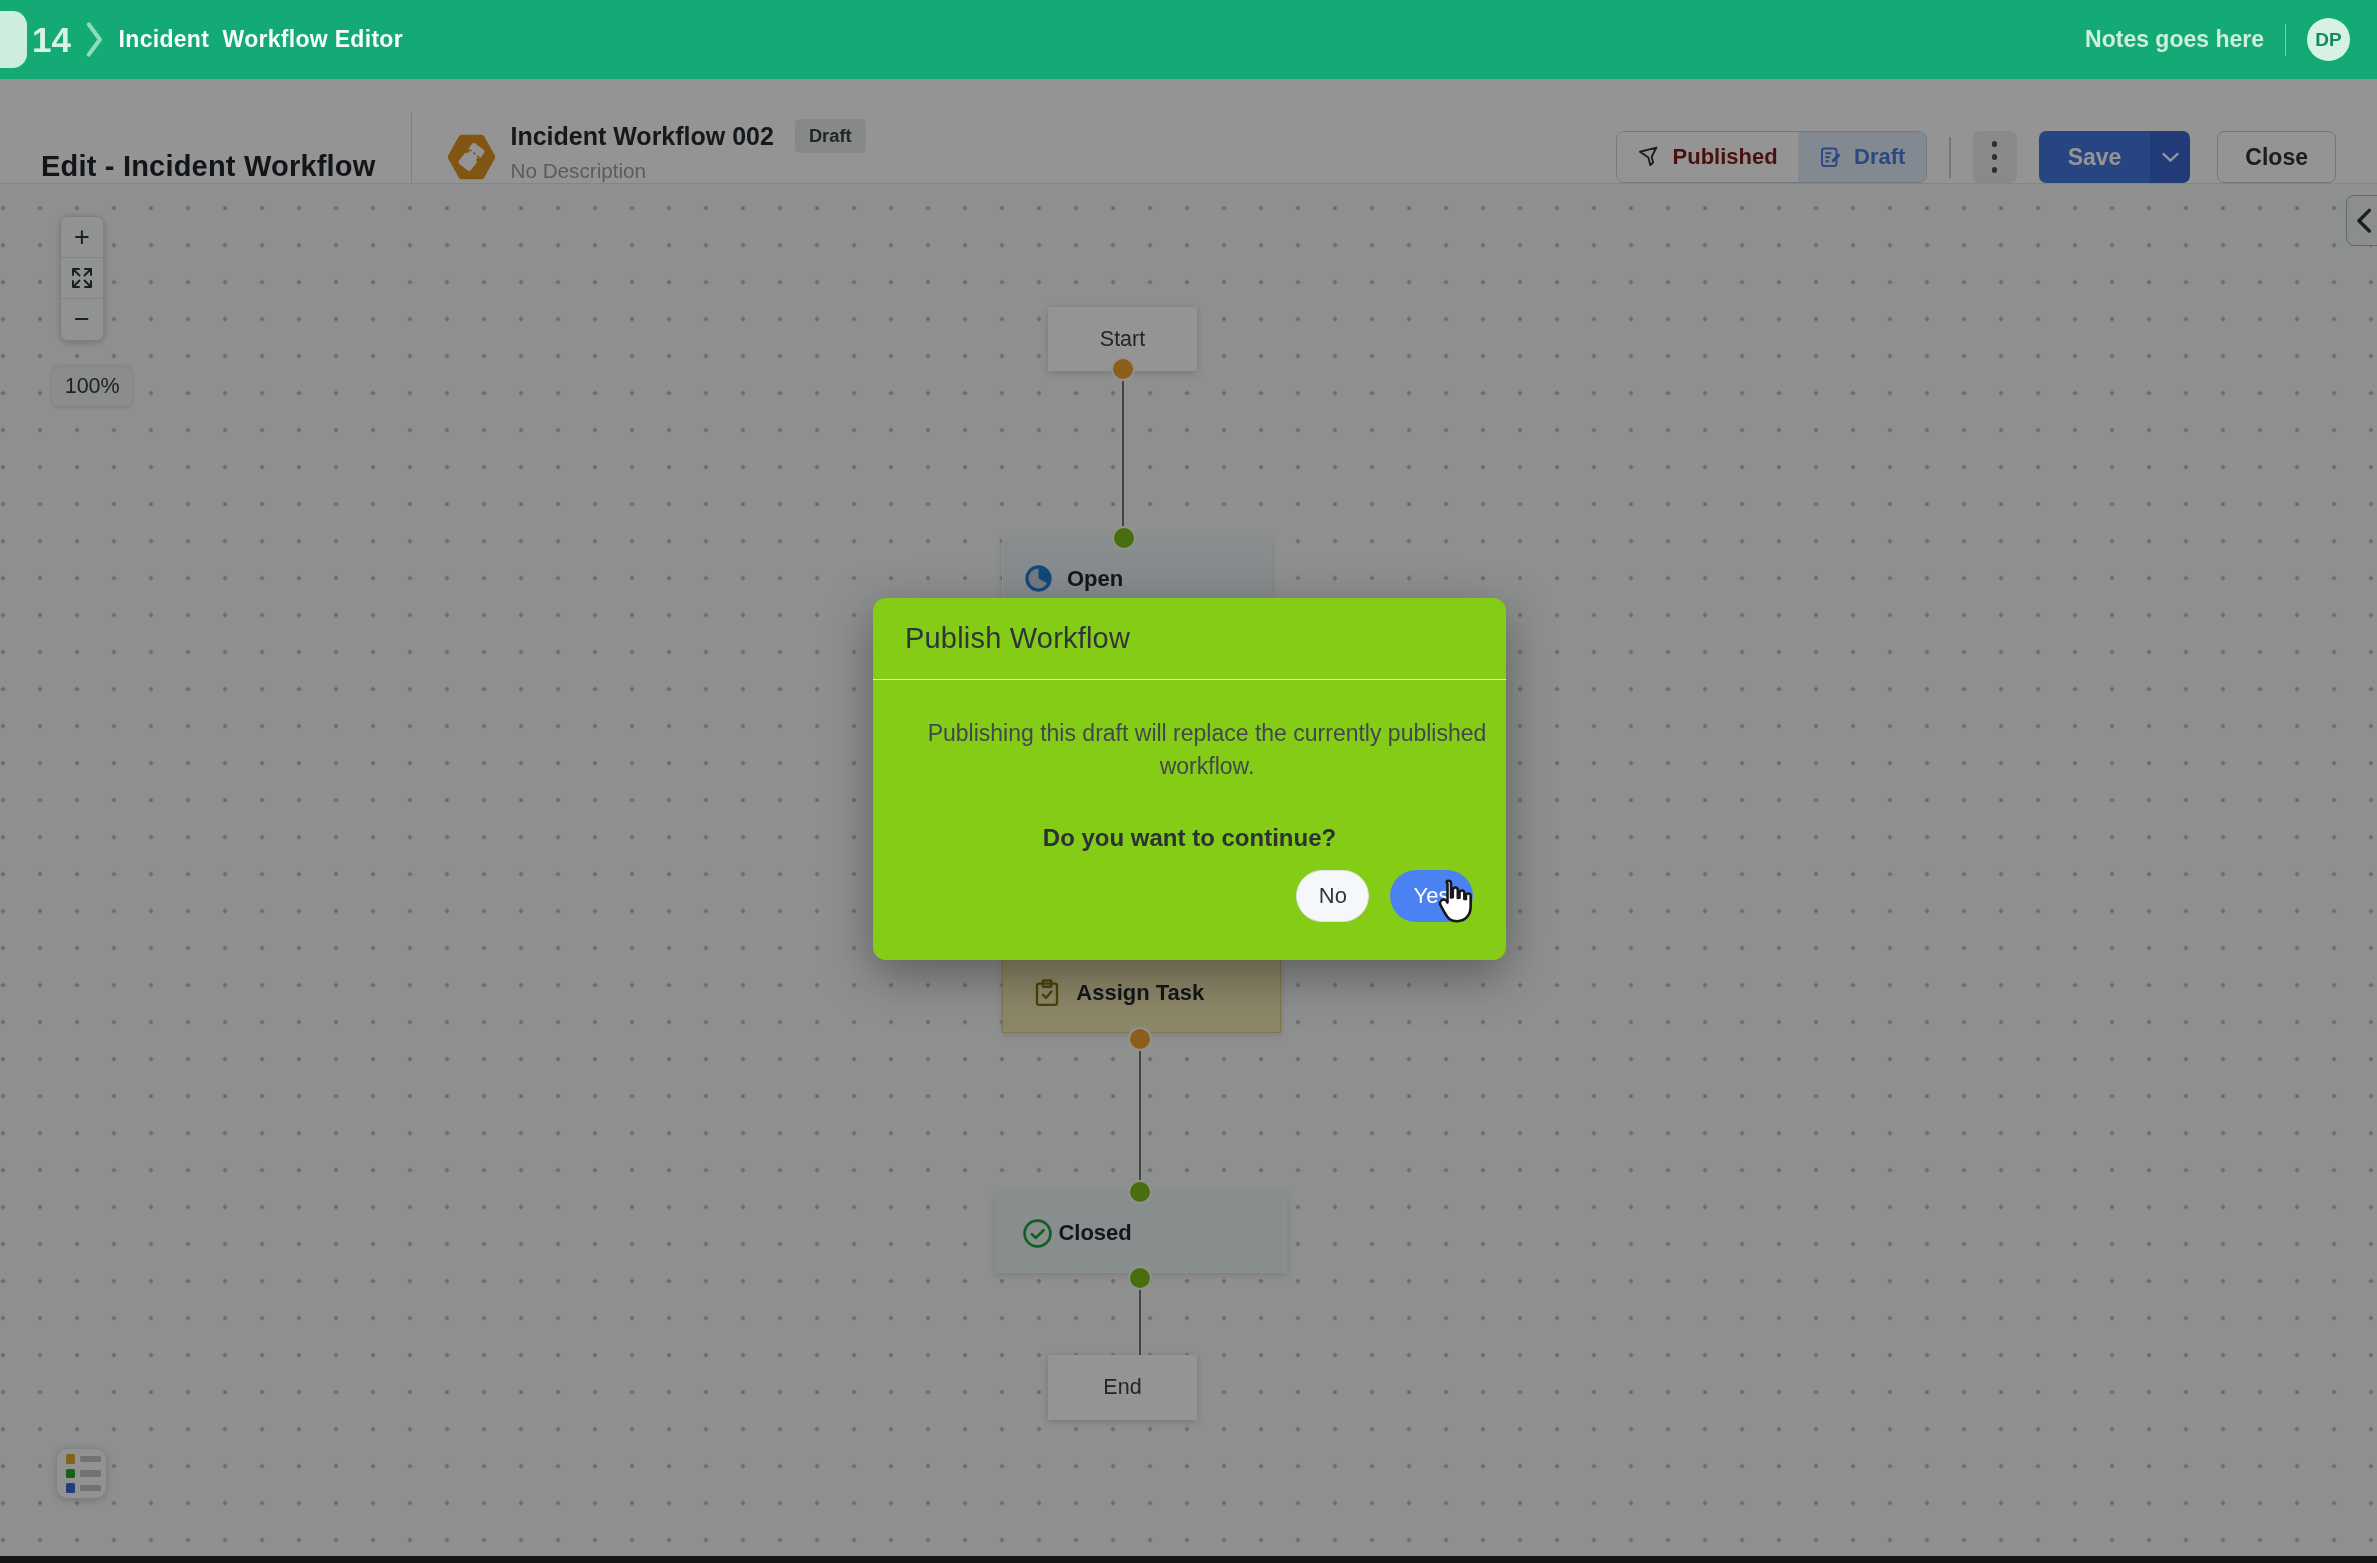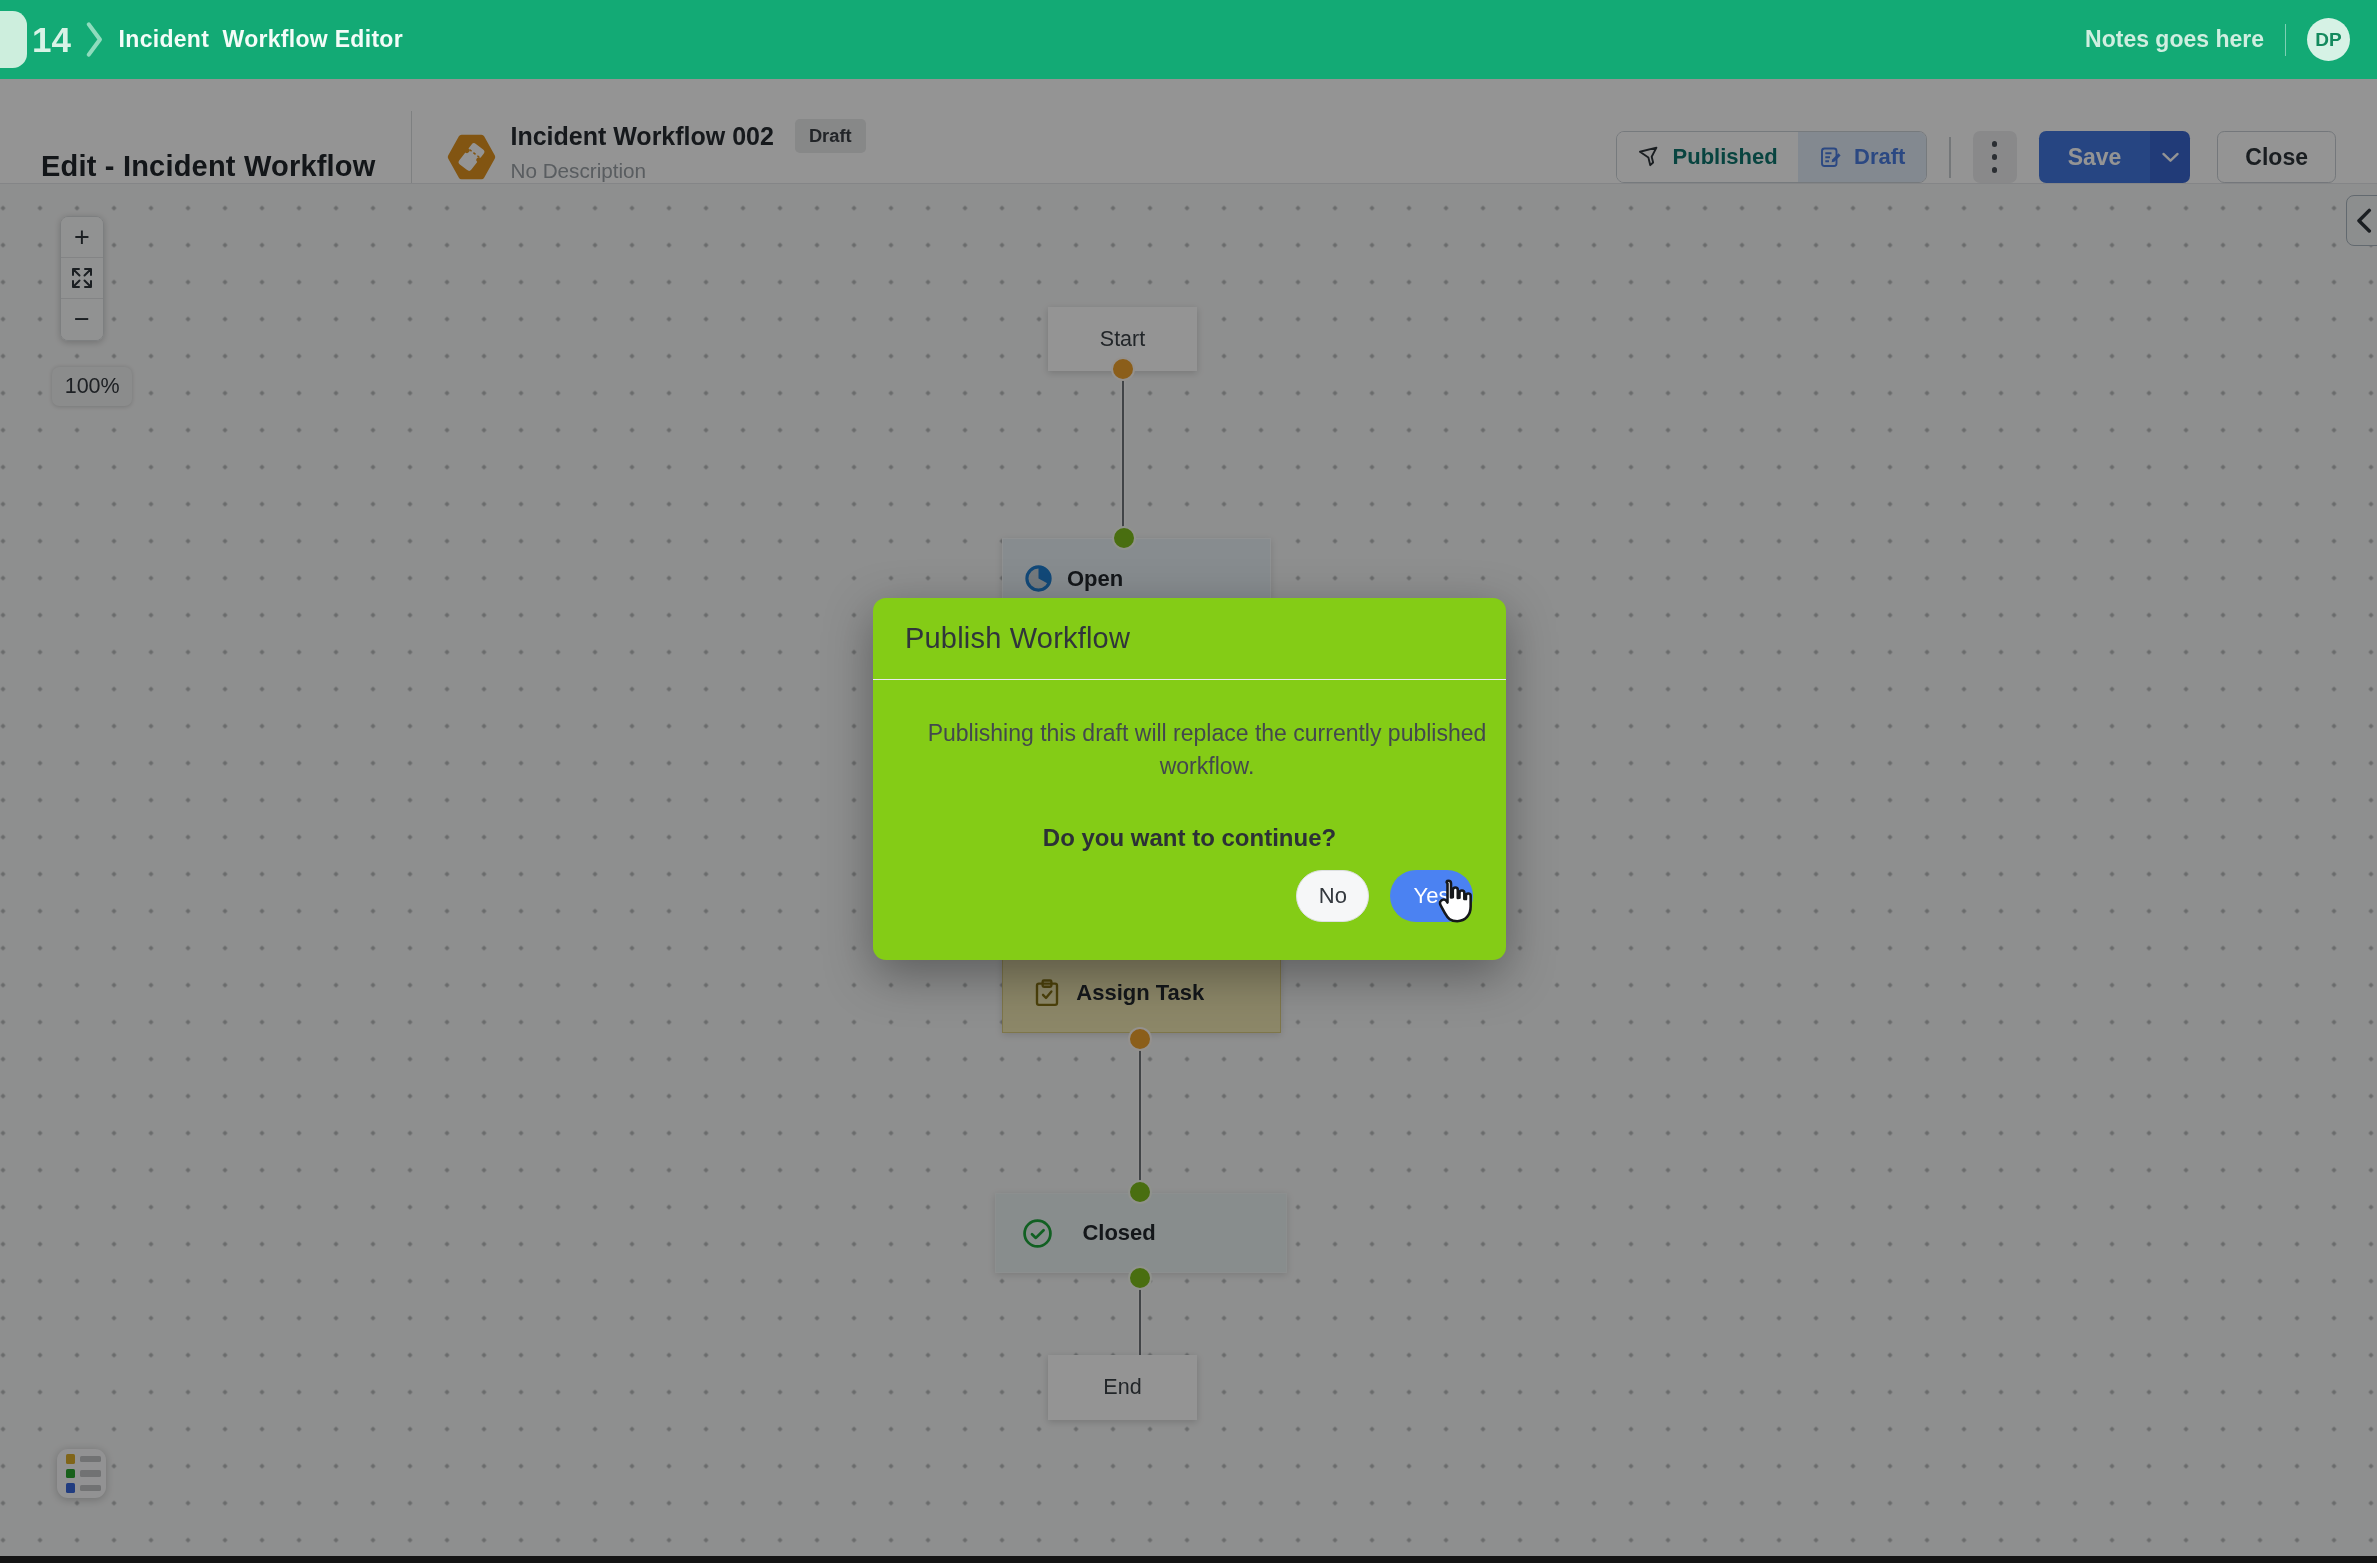--- a/index.html
+++ b/index.html
@@ -31,21 +31,21 @@
   .wf-meta { margin-left:14.3px; }
   .wf-name-row { display:flex; align-items:center; }
   .wf-name { font-size:25px; font-weight:700; color:#262b31; }
   .badge { margin-left:20.7px; background:#e9eaeb; border-radius:4.8px; padding:5.6px 14.3px;
     font-size:18.3px; font-weight:600; color:#3b4046; }
   .wf-desc { font-size:20.7px; color:#9aa0a6; margin-top:6.4px; }
   .header-right { margin-left:auto; display:flex; align-items:center; }
   .segmented { display:flex; align-items:stretch; height:52px; border:1.6px solid #ccd2d8;
     border-radius:8px; overflow:hidden; }
   .seg { display:flex; align-items:center; gap:11px; padding:0 20.7px; font-size:22px; font-weight:600; }
-  .seg-published { color:#0f766e; background:#fff; }
+  .seg-published { color:#7f1d1d; background:#fff; }
   .seg-draft { background:#e2ecf8; color:var(--draft-blue,#4a7ce0); }
   .hdiv2 { width:1.6px; height:41px; background:#c9cdd1; margin:0 22px; }
   .kebab { width:44px; height:52px; border-radius:7.2px; background:#ececee; margin-right:22px;
     display:flex; flex-direction:column; align-items:center; justify-content:center; gap:7.2px; }
   .kebab i { width:5.6px; height:5.6px; border-radius:50%; background:#4a5056; }
   .save-split { display:flex; }
   .save-main { height:52px; padding:0 29px; background:var(--save-blue,#4377e0); color:#fff;
     font-size:23px; font-weight:600; display:flex; align-items:center; border-radius:7.2px 0 0 7.2px; }
   .save-caret { width:40px; height:52px; background:#3a67cf; border-radius:0 7.2px 7.2px 0;
     display:flex; align-items:center; justify-content:center; }
@@ -69,21 +69,21 @@
   .node-plain { justify-content:center; background:#fff; box-shadow:0 1.6px 7.2px rgba(0,0,0,.16);
     font-size:21.5px; color:#3c4248; }
   .node-status { font-weight:700; font-size:22px; color:#23282e; box-shadow:0 1.6px 7.2px rgba(0,0,0,.13); }
   .node-start  { left:1048px; top:123px;  width:149px; height:64px; }
   .node-end    { left:1048px; top:1171px; width:149px; height:65px; }
   .node-open   { left:1002px; top:354px;  width:269px; height:81px; background:var(--open-bg,#e9f2f7);
     border:1.6px solid #f6fafc; padding-left:20.7px; gap:14.3px; }
   .node-assign { left:1002px; top:768px;  width:279px; height:81px; background:var(--assign-bg,#f2e9b4);
     border:1.6px solid #d9cb80; padding-left:29px; gap:14.3px; }
   .node-closed { left:995px; top:1009px; width:292px; height:80px; background:var(--closed-bg,#eaf3f3);
-    border:1.6px solid #f2f7f7; padding-left:25.4px; gap:28px; }
+    border:1.6px solid #f2f7f7; padding-left:25.4px; gap:4px; }
 
   .link { position:absolute; width:2.4px; background:#70757a; box-shadow:0 0 0 1.6px rgba(255,255,255,.55); }
   .link-1 { left:1122px; top:185px;  height:168px; }
   .link-2 { left:1139px; top:855px; height:153px; }
   .link-3 { left:1139px; top:1094px; height:78px; }
 
   .dot { position:absolute; width:24px; height:24px; border-radius:50%;
     border:2.4px solid rgba(255,255,255,.95); }
   .dot-orange { background:var(--dot-orange,#efa22d); }
   .dot-green  { background:var(--dot-green,#7fbe1c); }

